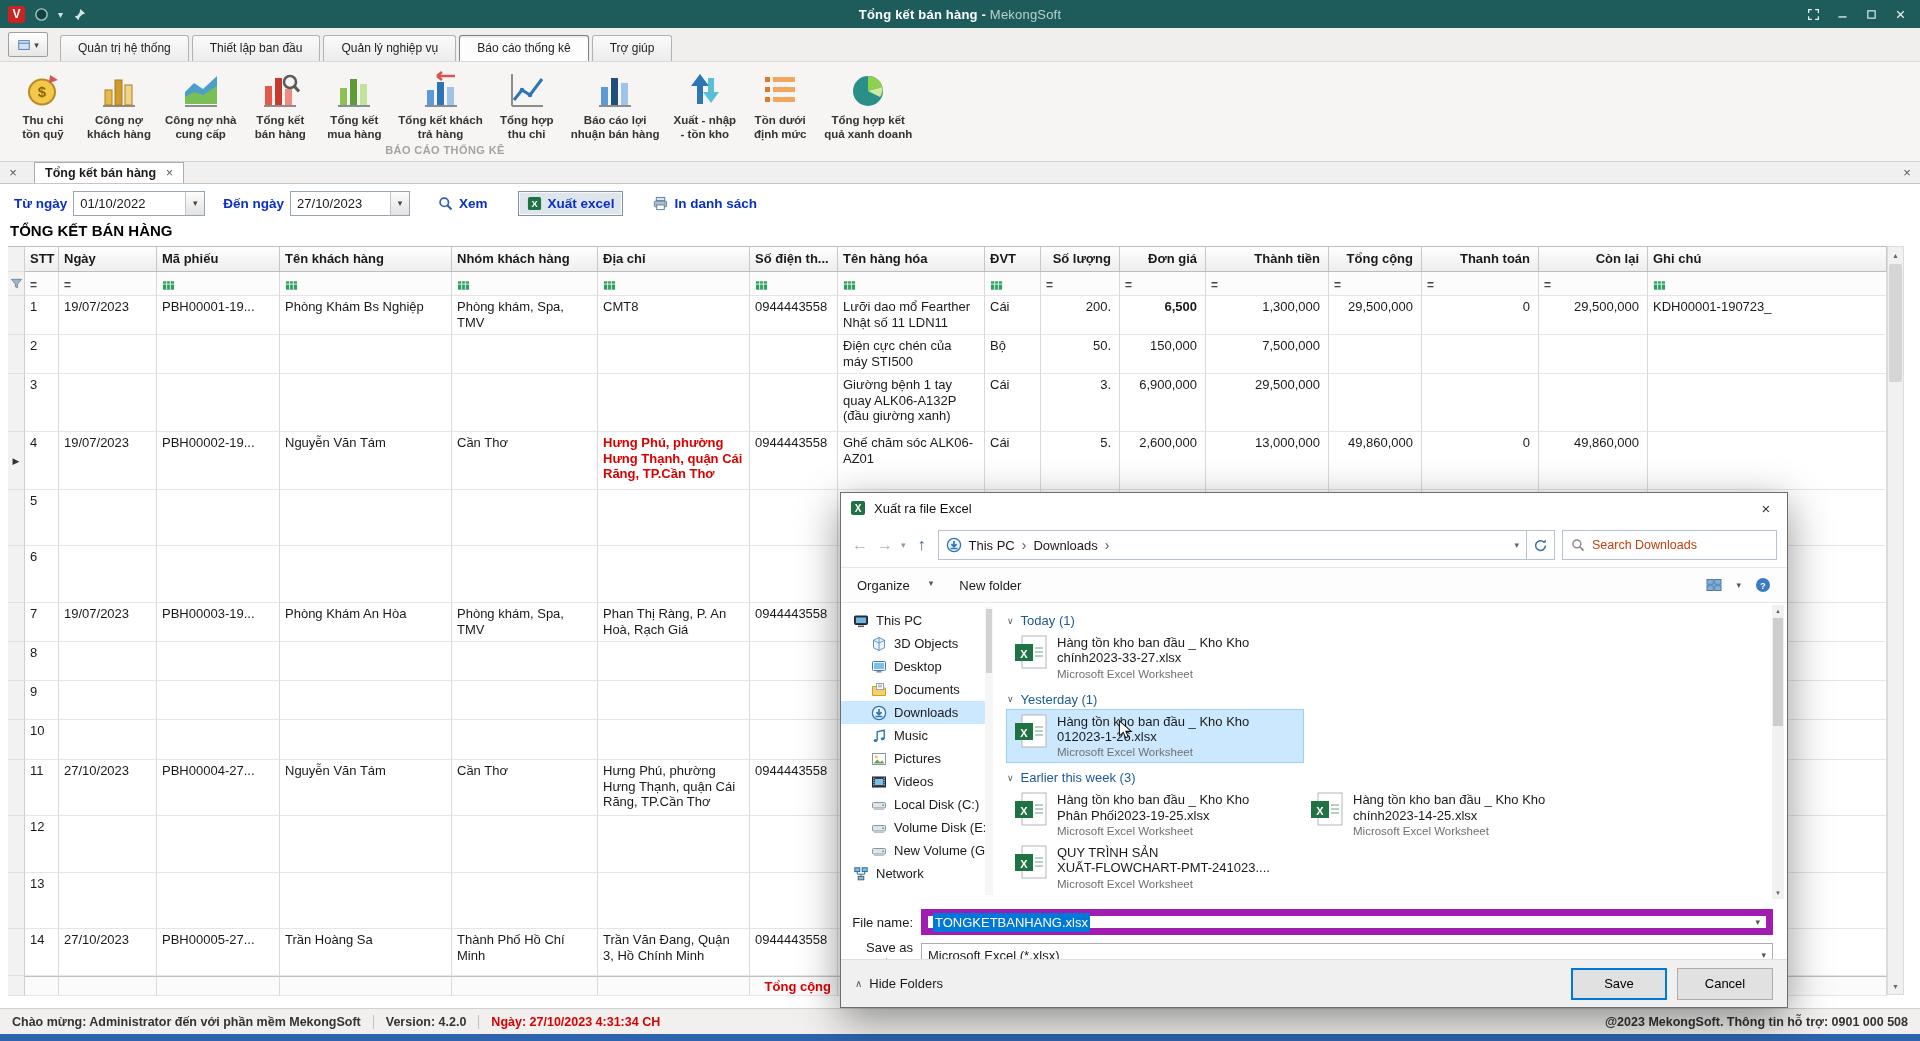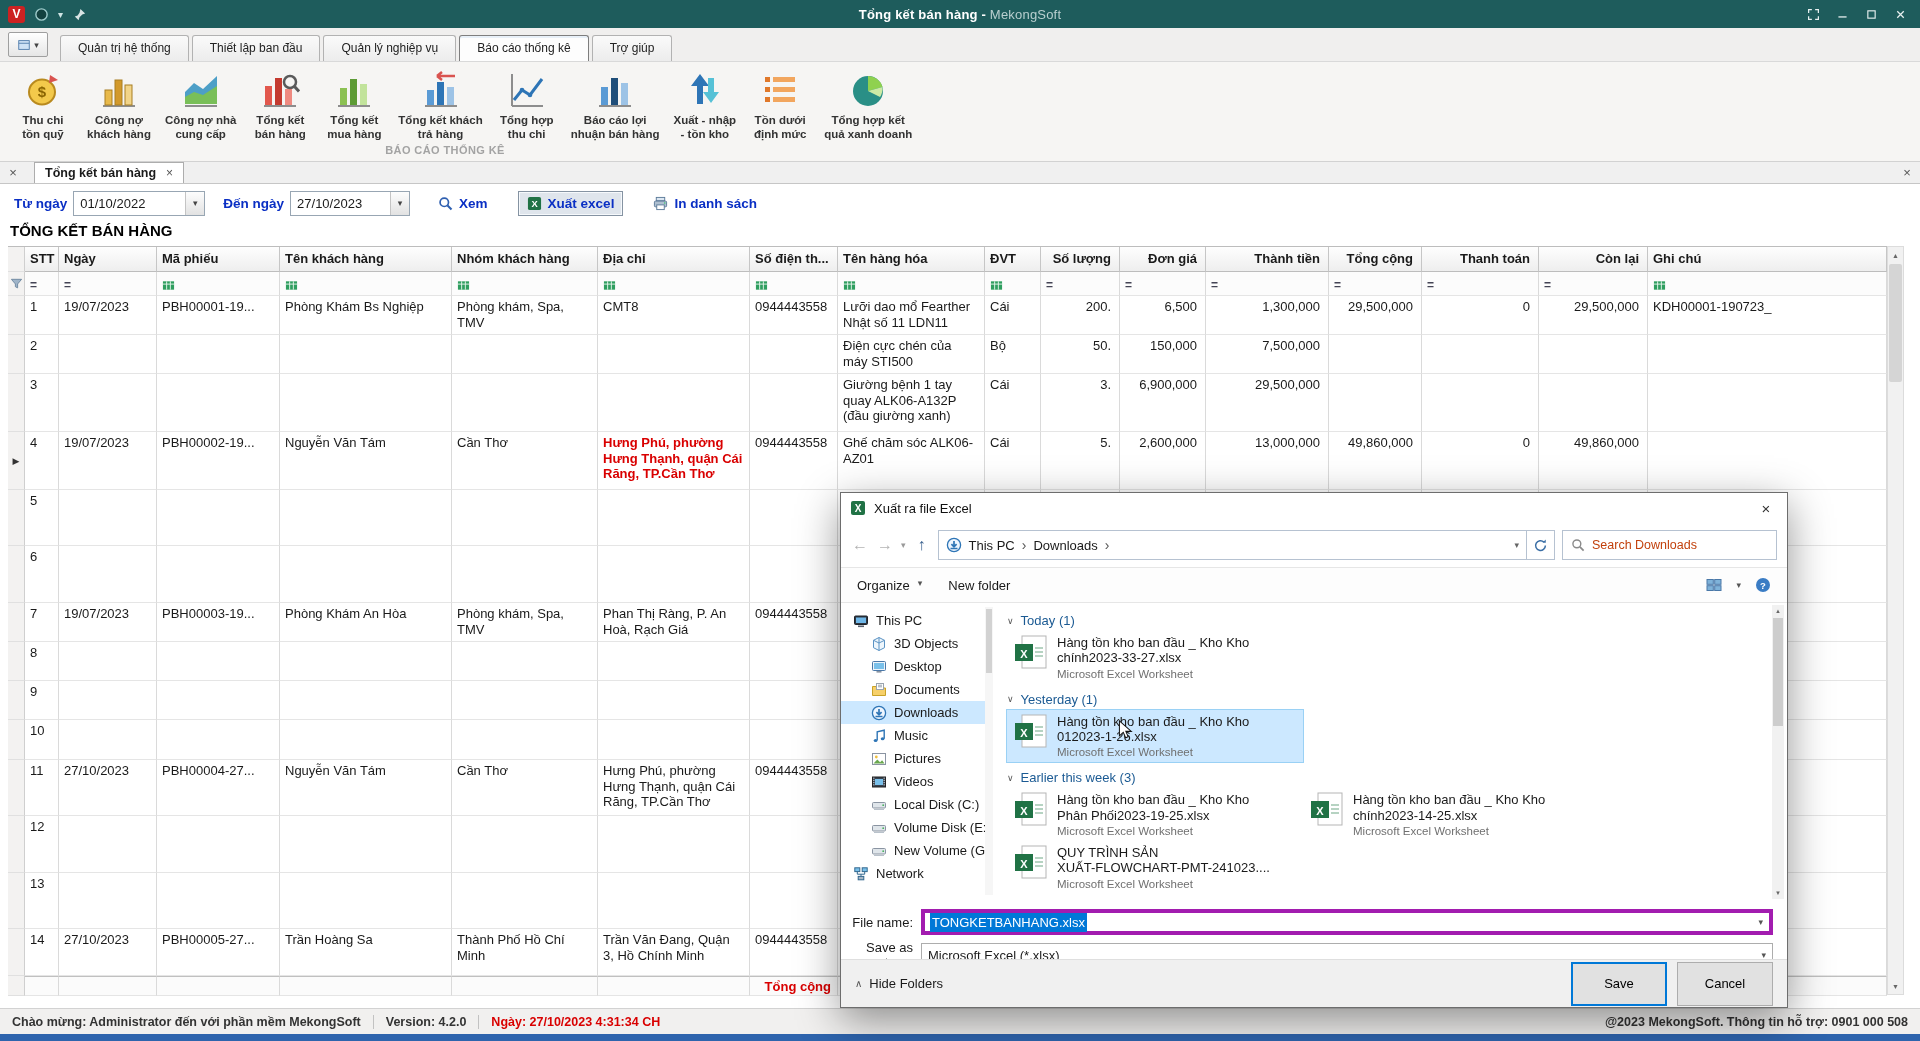--- a/index.html
+++ b/index.html
@@ -128,21 +128,21 @@
 .bc-caret{margin-left:auto;color:#666;font-size:9px;}
 .refresh-btn{width:28px;border:1px solid #b6c2d1;border-left:none;display:flex;align-items:center;
 justify-content:center;}
 .refresh-btn .icon{width:15px;height:15px;}
 .searchbox{width:215px;height:30px;border:1px solid #b6c2d1;display:flex;align-items:center;gap:7px;
 padding:0 8px;}
 .searchbox .icon{width:14px;height:14px;}
 .search-ph{color:#c2410c;font-size:12.5px;}
 .dlg-toolbar{height:36px;border-top:1px solid #e6e6e6;border-bottom:1px solid #e6e6e6;background:#fdfdfd;
 display:flex;align-items:center;gap:26px;padding:0 16px;}
-.tool-item{display:flex;align-items:flex-start;gap:8px;color:#1a1a1a;}
+.tool-item{display:flex;align-items:flex-start;gap:19px;color:#1a1a1a;}
 .tool-caret{font-size:9px;color:#555;}
 .tool-right{margin-left:auto;display:flex;align-items:center;gap:14px;}
 .tool-right .icon{width:16px;height:16px;}
 .dlg-body{position:relative;height:300px;display:flex;overflow:hidden;}
 .dlg-sidebar{width:152px;padding-top:6px;position:relative;flex:none;}
 .side-item{height:23px;display:flex;align-items:center;gap:7px;padding-left:12px;font-size:13px;
 white-space:nowrap;overflow:hidden;}
 .side-item.ind{padding-left:30px;}
 .side-item.selected{background:#cce8ff;}
 .side-item.gap{}
@@ -158,32 +158,32 @@
 .file-item .icon{width:34px;height:34px;flex:none;}
 .file-name{font-size:13px;line-height:1.18;color:#1a1a1a;}
 .file-type{font-size:11.5px;color:#707070;margin-top:2px;}
 .list-scroll{position:absolute;right:3px;top:2px;height:294px;width:12px;background:#f1f1f1;}
 .ls-btn{height:12px;display:flex;align-items:center;justify-content:center;font-size:6px;color:#666;}
 .ls-btn.bottom{position:absolute;bottom:0;left:0;right:0;}
 .ls-thumb{position:absolute;top:13px;left:1px;right:1px;height:108px;background:#cdcdcd;}
 .dlg-fields{padding:6px 14px 0 0;}
 .field-row{display:flex;align-items:center;margin-bottom:5px;}
 .field-label{width:80px;text-align:right;padding-right:8px;font-size:13px;flex:none;}
-.fn-input{flex:1;height:26px;border:4px solid #a21caf;display:flex;align-items:center;
+.fn-input{flex:1;height:26px;border:7px solid #a21caf;display:flex;align-items:center;
 padding-left:5px;position:relative;background:#fff;}
 .fn-selected{background:var(--selection-blue,#0078d7);color:#fff;font-size:13px;padding:2px 2px;}
 .fn-caret{position:absolute;right:6px;color:#555;font-size:9px;}
 .type-select{flex:1;height:24px;border:1px solid #adadad;background:#fff;display:flex;align-items:center;
 padding-left:6px;position:relative;font-size:13px;}
 .dlg-footer{height:48px;background:#f0f0f0;border-top:1px solid #dfdfdf;display:flex;align-items:center;
 gap:10px;padding:0 14px;position:absolute;bottom:0;left:0;right:0;}
 .hide-folders{display:flex;align-items:center;gap:7px;color:#1a1a1a;font-size:13px;}
 .hf-ch{font-size:10px;color:#555;}
 .footer-spacer{flex:1;}
-.btn{width:96px;height:44px;display:flex;align-items:center;justify-content:center;font-size:13px;
+.btn{width:96px;height:32px;display:flex;align-items:center;justify-content:center;font-size:13px;
 background:#e1e1e1;border:1px solid #adadad;font-family:inherit;}
 .btn.primary{border:2px solid var(--selection-blue,#0078d7);}
 .cursor{position:absolute;left:272px;top:226px;width:22px;height:22px;z-index:6;}
 </style>
 </head>
 <body>
 
 <div class="screen">
 
   <header class="titlebar">
@@ -573,21 +573,21 @@
         <div class="g-cell ctr" style="width: 34px;">1</div>
         <div class="g-cell" style="width: 98px;">19/07/2023</div>
         <div class="g-cell" style="width: 123px;">PBH00001-19...</div>
         <div class="g-cell" style="width: 172px;">Phòng Khám Bs Nghiệp</div>
         <div class="g-cell" style="width: 146px;">Phòng khám, Spa, TMV</div>
         <div class="g-cell" style="width: 152px;">CMT8</div>
         <div class="g-cell" style="width: 88px;">0944443558</div>
         <div class="g-cell" style="width: 147px;">Lưỡi dao mổ Fearther Nhật số 11 LDN11</div>
         <div class="g-cell" style="width: 56px;">Cái</div>
         <div class="g-cell num" style="width: 79px;">200.</div>
-        <div class="g-cell num" style="width: 86px;">6,500</div>
+        <div class="g-cell num" style="width: 86px; font-weight: bold;">6,500</div>
         <div class="g-cell num" style="width: 123px;">1,300,000</div>
         <div class="g-cell num" style="width: 93px;">29,500,000</div>
         <div class="g-cell num" style="width: 117px;">0</div>
         <div class="g-cell num" style="width: 109px;">29,500,000</div>
         <div class="g-cell" style="width: 239px;">KDH00001-190723_</div>
       </div>
       <div class="g-row g-data" style="height: 39px;">
         <div class="g-gutter"></div>
         <div class="g-cell ctr" style="width: 34px;">2</div>
         <div class="g-cell" style="width: 98px;"></div>

